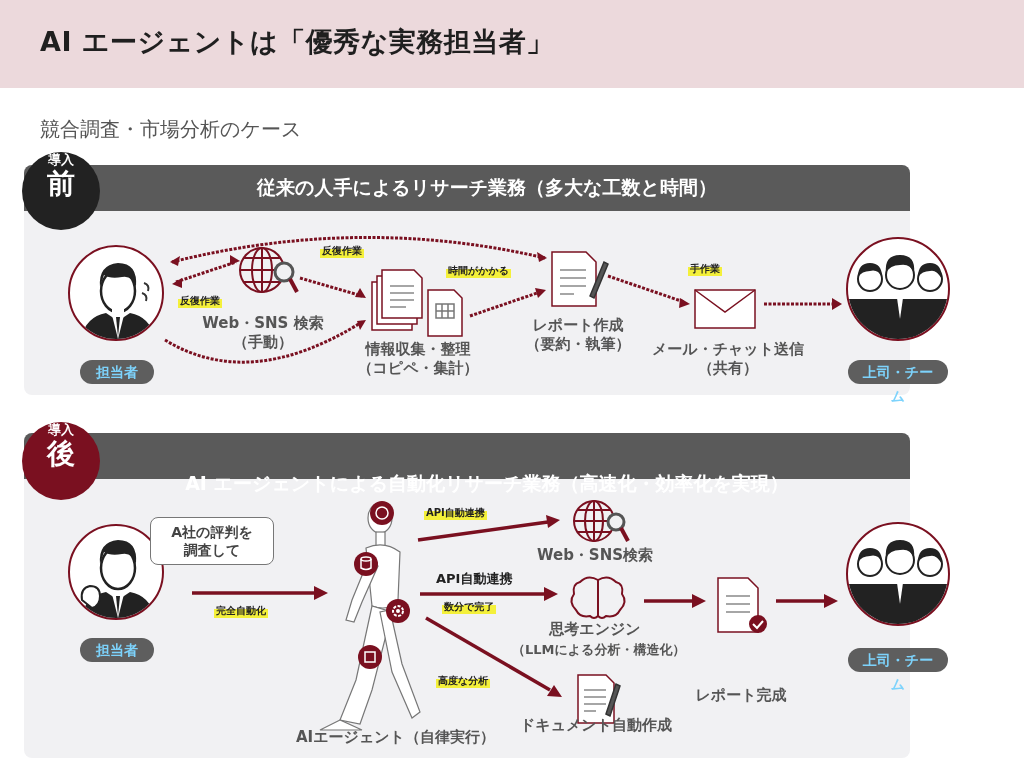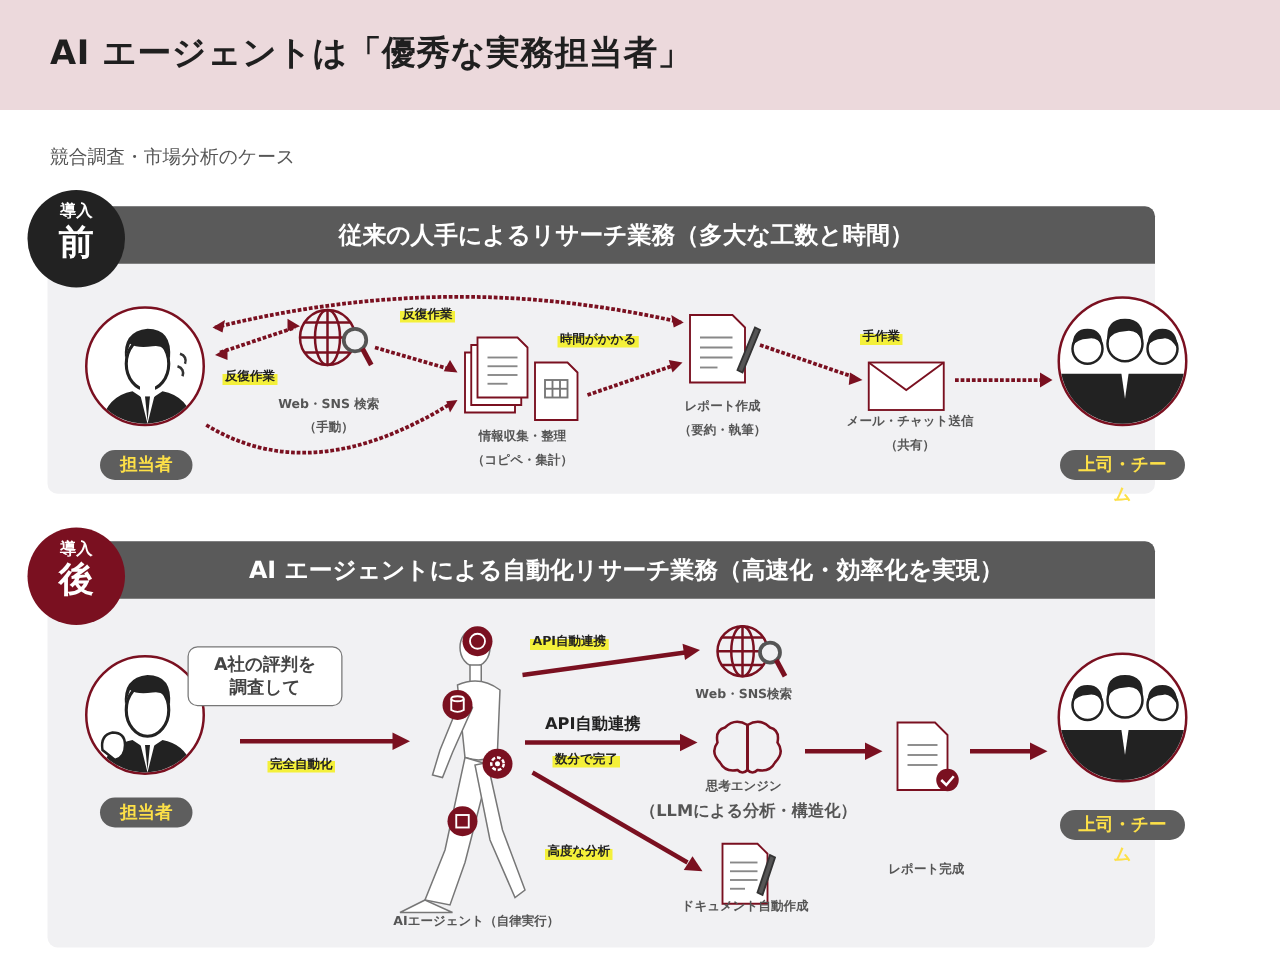--- a/index.html
+++ b/index.html
@@ -1,35 +1,35 @@
 <!DOCTYPE html>
 <html><head>
 <meta charset="utf-8">
 <style>
   * { box-sizing: border-box; margin: 0; padding: 0; }
   html, body { width: 1024px; height: 784px; background: #ffffff; overflow: hidden; }
   body { font-family: "DejaVu Sans", "Liberation Sans", sans-serif; color: #222; position: relative; }
 
   .title-bar { position: absolute; left: 0; top: 0; width: 1024px; height: 88px; background: #ecd9dc; }
   .title-bar h1 { position: absolute; left: 40px; top: 24px; font-size: 27px; font-weight: bold; color: #1f1f1f; letter-spacing: 0.5px; }
-  .subtitle { position: absolute; left: 40px; top: 116px; font-size: 15px; color: #555; }
-
-  .panel { position: absolute; left: 38px; width: 886px; background: #f1f1f3; border-radius: 8px; }
+  .subtitle { position: absolute; left: 40px; top: 116px; font-size: 20px; color: #555; }
+
+  .panel { position: absolute; left: 24px; width: 886px; background: #f1f1f3; border-radius: 8px; }
   .panel-head { position: absolute; left: 0; top: 0; width: 100%; height: 46px; background: #5a5a5a; border-radius: 8px 8px 0 0; }
   .panel-head span { position: absolute; left: 0; right: 0; top: 10px; text-align: center; font-size: 19px; font-weight: bold; color: #ffffff; }
 
   .badge { position: absolute; width: 78px; height: 78px; border-radius: 50%; color: #fff; text-align: center; }
-  .badge .small { display: block; font-size: 13px; font-weight: bold; margin-top: 10px; line-height: 16px; }
+  .badge .small { display: block; font-size: 13px; font-weight: bold; margin-top: 0; line-height: 16px; }
   .badge .big { display: block; font-size: 28px; font-weight: bold; line-height: 32px; }
 
-  .pill { position: absolute; height: 24px; padding: 0 12px; border-radius: 12px; background: #5e5e5e; color: #fde047; font-size: 14px; font-weight: bold; line-height: 24px; text-align: center; }
+  .pill { position: absolute; height: 24px; padding: 0 12px; border-radius: 12px; background: #5e5e5e; color: #7dd3fc; font-size: 14px; font-weight: bold; line-height: 24px; text-align: center; }
 
   .circle { position: absolute; border-radius: 50%; background: #fff; border: 2px solid #7a1020; overflow: hidden; }
 
-  .lbl { position: absolute; font-size: 10px; color: #555; text-align: center; line-height: 19px; white-space: nowrap; font-weight: bold; }
+  .lbl { position: absolute; font-size: 15px; color: #555; text-align: center; line-height: 19px; white-space: nowrap; font-weight: bold; }
   .lbl.small { font-size: 13px; }
   .hl { position: absolute; font-size: 10px; font-weight: bold; color: #222; background: linear-gradient(transparent 35%, #f4f03a 35%); white-space: nowrap; padding: 0 2px; }
   .plain { position: absolute; font-size: 13px; font-weight: bold; color: #222; white-space: nowrap; }
 
   .bubble { position: absolute; background: #fff; border: 1.5px solid #777; border-radius: 8px; padding: 5px 8px; font-size: 14px; font-weight: bold; color: #444; text-align: center; line-height: 18px; }
   svg.overlay { position: absolute; left: 0; top: 0; }
 </style>
 </head>
 <body>
 
@@ -147,28 +147,28 @@
   <div>（手動）</div>
 </div>
 <div class="lbl" style="left:348px;top:340px;width:140px;">
   <div>情報収集・整理</div>
   <div>（コピペ・集計）</div>
 </div>
 <div class="lbl" style="left:518px;top:316px;width:120px;">
   <div>レポート作成</div>
   <div>（要約・執筆）</div>
 </div>
-<div class="lbl" style="left:648px;top:328px;width:160px;">
+<div class="lbl" style="left:648px;top:340px;width:160px;">
   <div>メール・チャット送信</div>
   <div>（共有）</div>
 </div>
 
 <div class="panel" style="top:433px;height:325px;">
   <div class="panel-head">
-    <span style="padding-left:40px;">AI エージェントによる自動化リサーチ業務（高速化・効率化を実現）</span>
+    <span style="padding-left:40px;margin-top:28px;">AI エージェントによる自動化リサーチ業務（高速化・効率化を実現）</span>
   </div>
 </div>
 <div class="badge" style="left:22px;top:422px;background:#7a1020;">
   <span class="small">導入</span>
   <span class="big">後</span>
 </div>
 
 <div class="circle" style="left:68px;top:524px;width:96px;height:96px;">
   <svg width="96" height="96" viewBox="0 0 96 96">
     <path d="M10 96 Q14 70 36 66 L48 74 L60 66 Q82 70 86 96 Z" fill="#222"></path>

